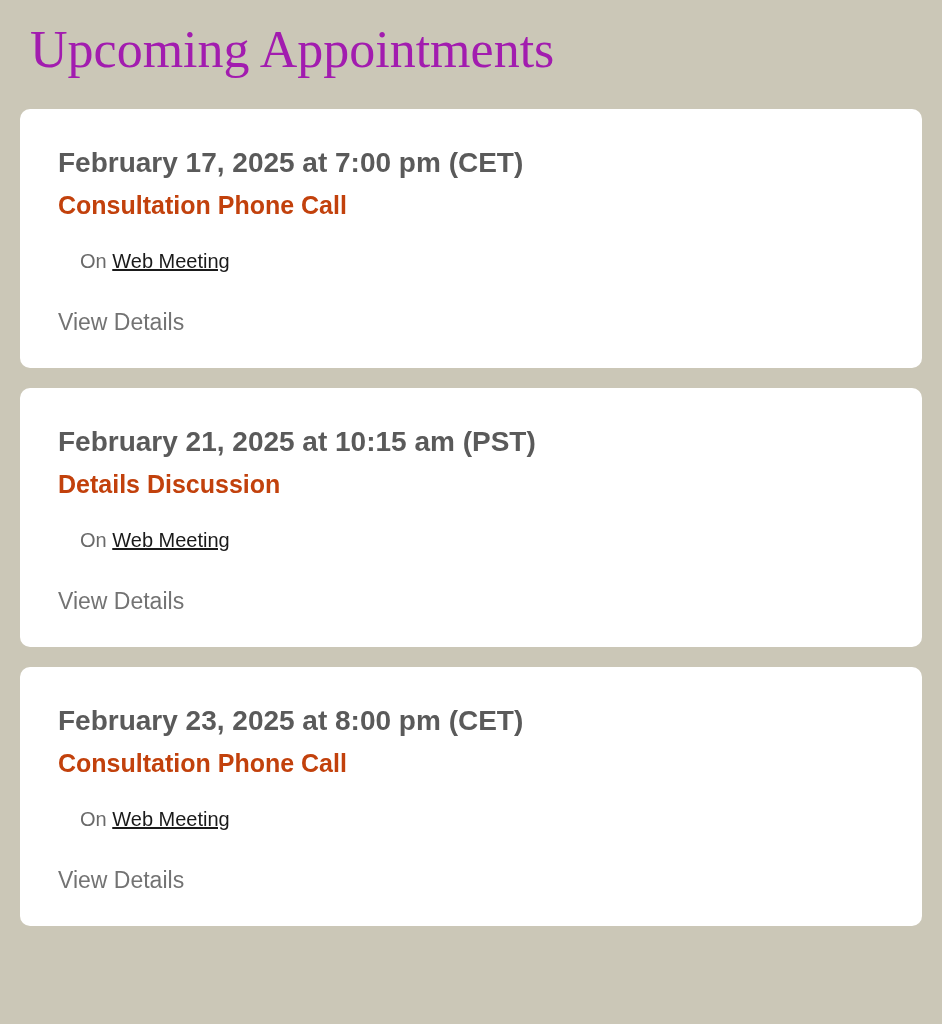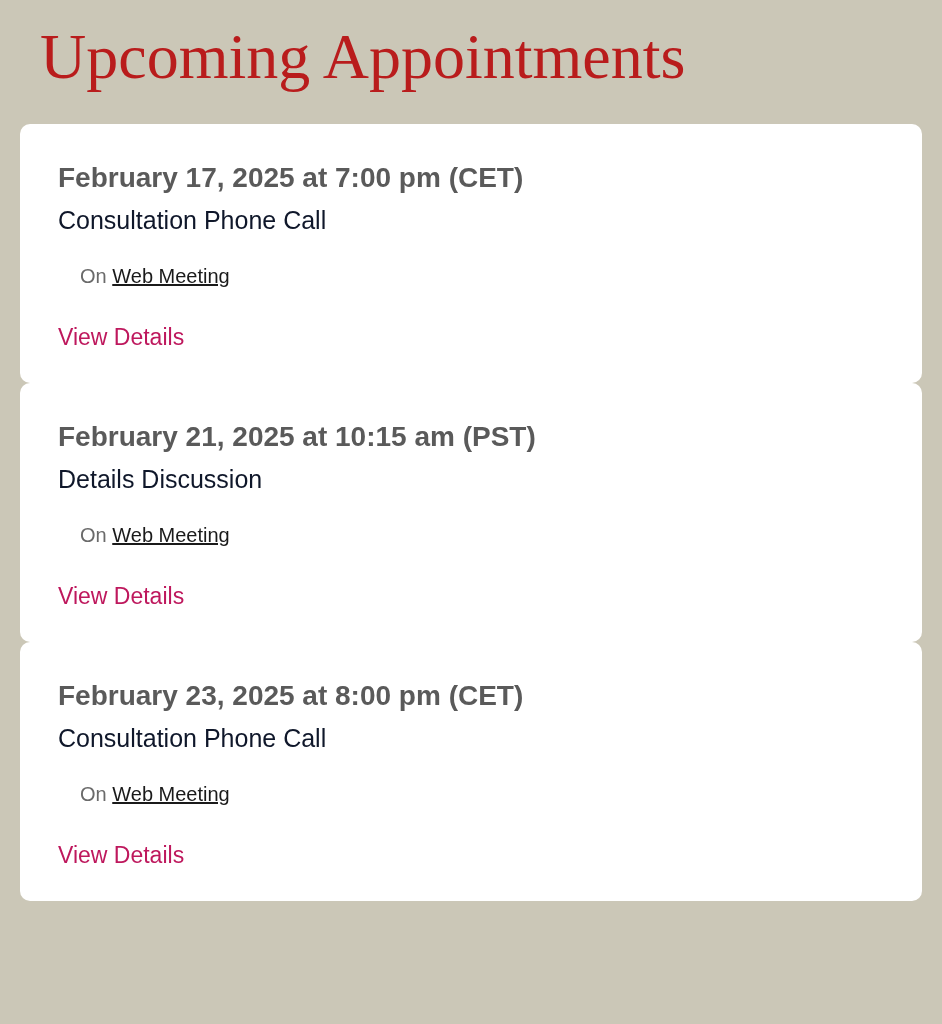--- a/index.html
+++ b/index.html
@@ -8,63 +8,64 @@
       box-sizing: border-box;
     }
     body {
       background-color: #cbc7b7;
       font-family: -apple-system, BlinkMacSystemFont, "Segoe UI", Helvetica, Arial, sans-serif;
       padding: 20px;
       width: 942px;
     }
     .page-title {
       font-family: Georgia, "Times New Roman", serif;
-      font-size: 64px;
+      font-size: 52px;
       font-weight: 400;
-      color: #b91c1c;
+      color: #a21caf;
       margin-bottom: 30px;
-      margin-left: 20px;
+      margin-left: 10px;
     }
     .appointments-list {
       display: flex;
       flex-direction: column;
+      gap: 20px;
       justify-content: center;
     }
     .appointment-card {
       background-color: #ffffff;
       border-radius: 10px;
       padding: 38px 38px 32px 38px;
     }
     .appointment-datetime {
       font-size: 28px;
       font-weight: 700;
       color: #5a5a5a;
       margin-bottom: 12px;
     }
     .appointment-type {
       font-size: 25px;
-      font-weight: 400;
-      color: #0f172a;
+      font-weight: 700;
+      color: #c2410c;
       margin-bottom: 30px;
     }
     .appointment-location {
       font-size: 20px;
       color: #6a6a6a;
       margin-bottom: 36px;
       margin-left: 22px;
     }
     .location-link {
       color: #1a1a1a;
       text-decoration: underline;
       font-weight: 500;
       cursor: pointer;
     }
     .view-details {
       font-size: 23px;
-      color: #be185d;
+      color: #737373;
       font-weight: 400;
       cursor: pointer;
       display: inline-block;
     }
   </style>
 </head>
 <body>
 
 <h1 class="page-title">Upcoming Appointments</h1>
 

